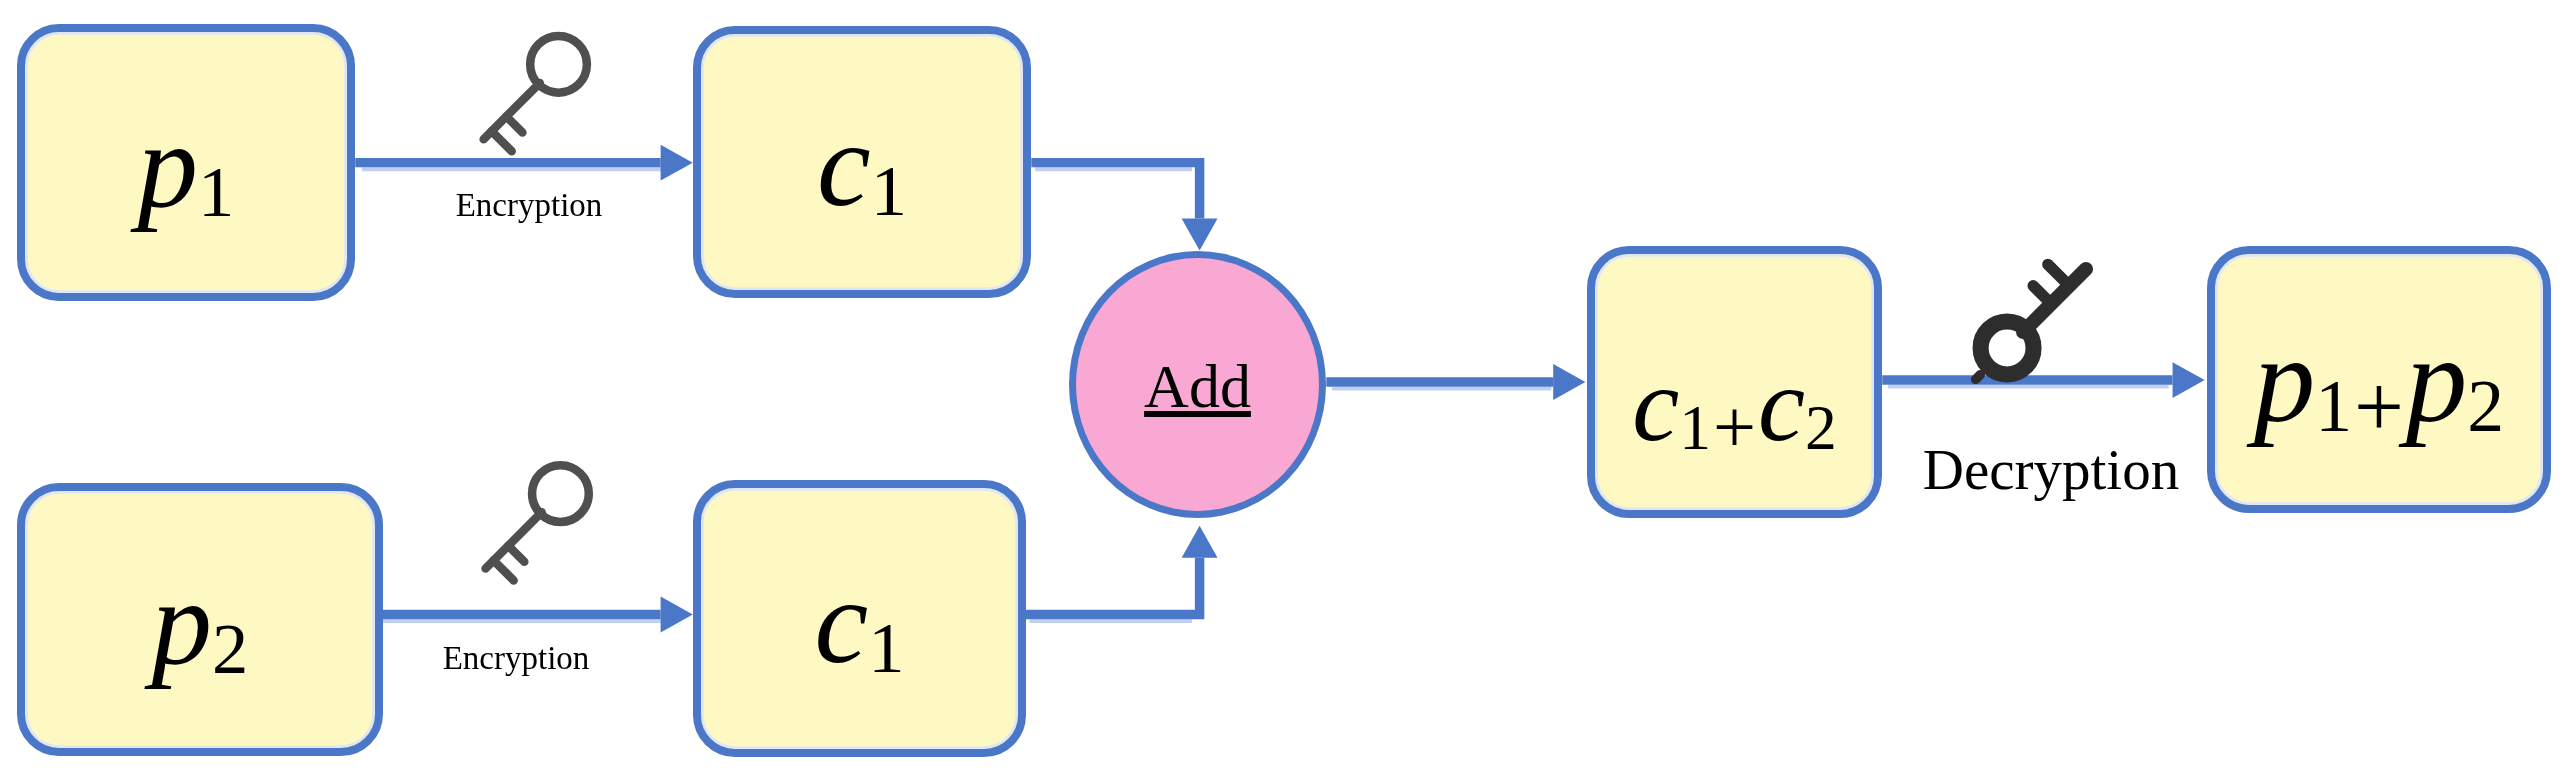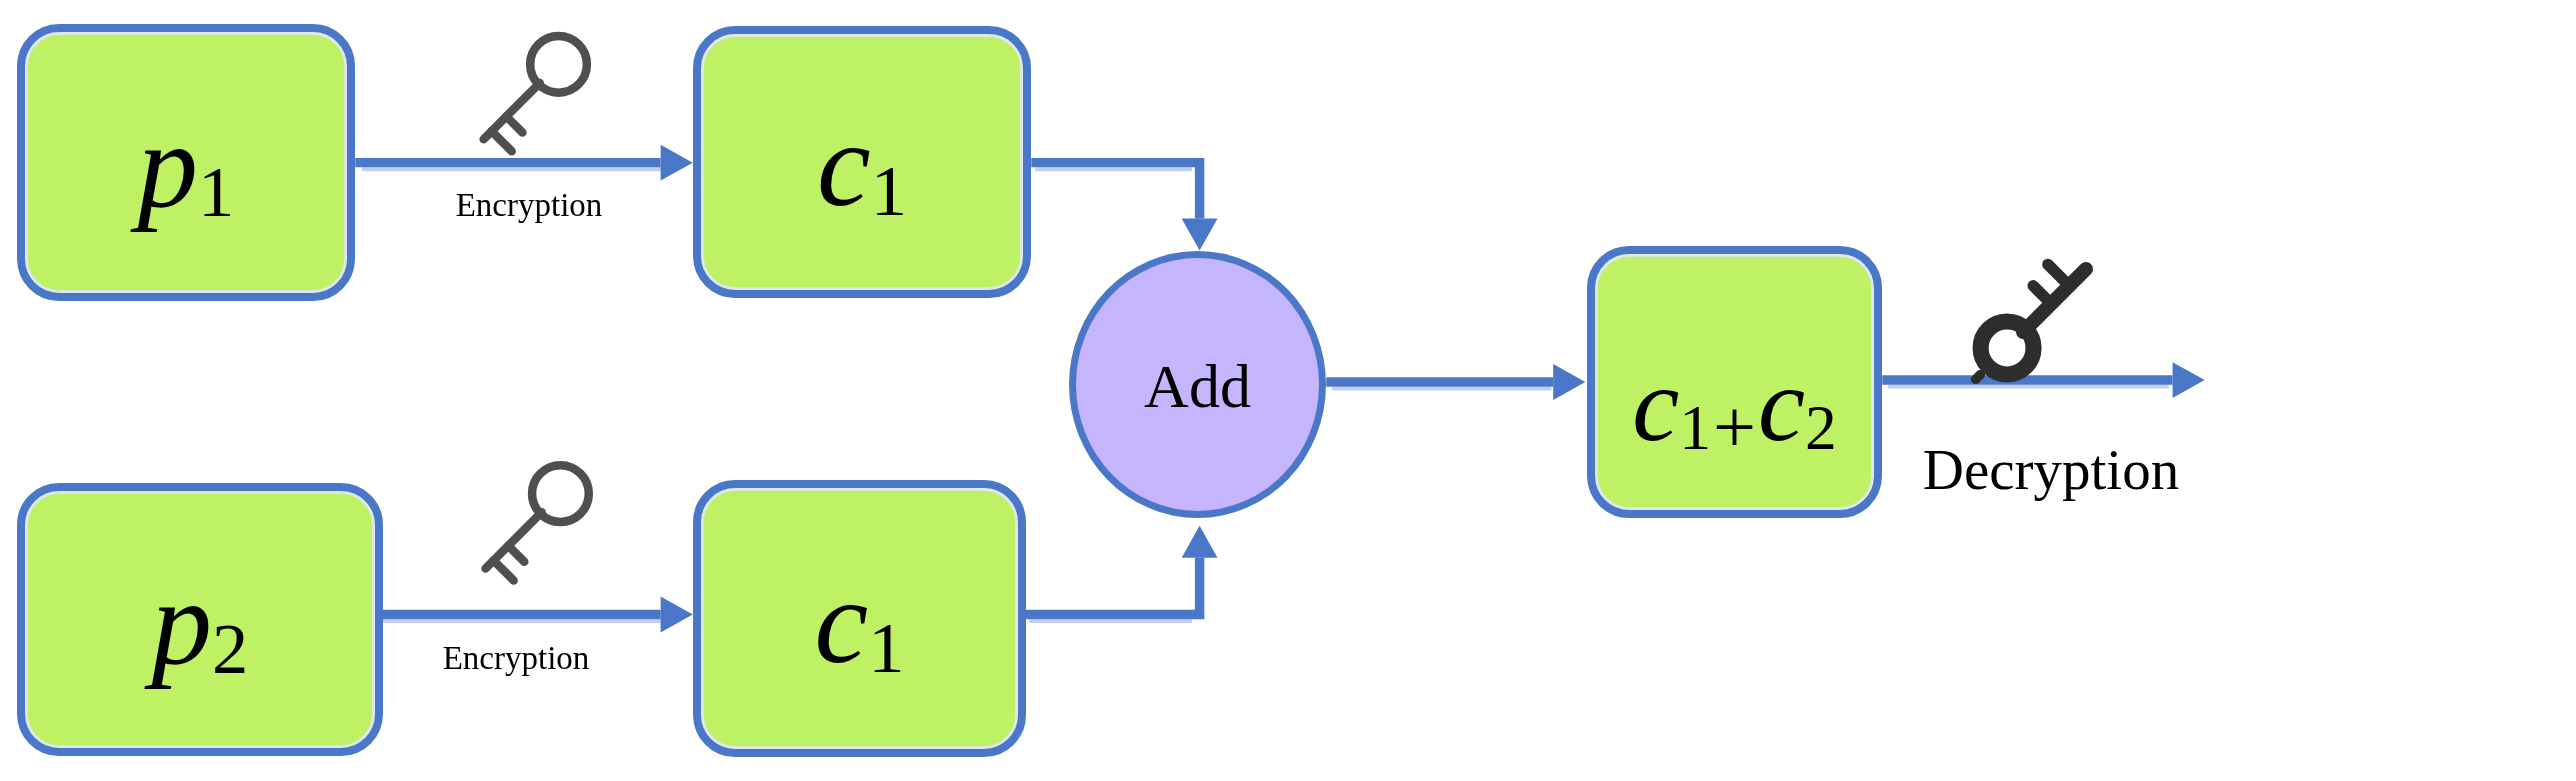--- a/index.html
+++ b/index.html
@@ -6,33 +6,33 @@
   .stage{
     position:relative;
     width:2576px;height:781px;
     background:#ffffff;
     font-family:"Liberation Serif","DejaVu Serif",serif;
     overflow:hidden;
   }
   .box{
     position:absolute;
     box-sizing:border-box;
-    background:#bef264;
+    background:#fef9c3;
     border:8.5px solid #4a77c8;
     border-radius:42px;
     box-shadow:inset 0 0 0 2.8px #dfe6f6;
     display:flex;align-items:center;justify-content:center;
   }
   .circle{
     position:absolute;
     box-sizing:border-box;
-    background:#c4b5fd;
+    background:#f9a8d4;
     border:7.6px solid #4a77c8;
     border-radius:50%;
-    display:flex;align-items:center;justify-content:center;
+    display:flex;align-items:center;justify-content:center;text-decoration:underline;
   }
   .nl{
     color:#000;
     line-height:1;
     padding-top:9.5px;
     white-space:nowrap;
   }
   .nl i{font-style:italic;}
   .nl sub{
     font-style:normal;
@@ -151,20 +151,23 @@
   </div>
 
   <div class="circle" style="left:1069px;top:251px;width:257px;height:267px">
     <span class="addlbl">Add</span>
   </div>
 
   <div class="box" style="left:1587px;top:246px;width:295px;height:272px">
     <span class="nl fs112"><i>c</i><sub>1</sub><span class="op">+</span><i>c</i><sub>2</sub></span>
   </div>
 
+  <div class="box" style="left:2207px;top:246px;width:344px;height:267px">
+    <span class="nl fs130"><i>p</i><sub>1</sub><span class="op">+</span><i>p</i><sub>2</sub></span>
+  </div>
 
   <div class="elabel enc" style="left:387px;top:187px;width:284px">Encryption</div>
 
   <div class="elabel enc" style="left:374px;top:640px;width:284px">Encryption</div>
 
   <div class="elabel dec" style="left:1892px;top:439px;width:318px">Decryption</div>
 
 </div>
 
 

